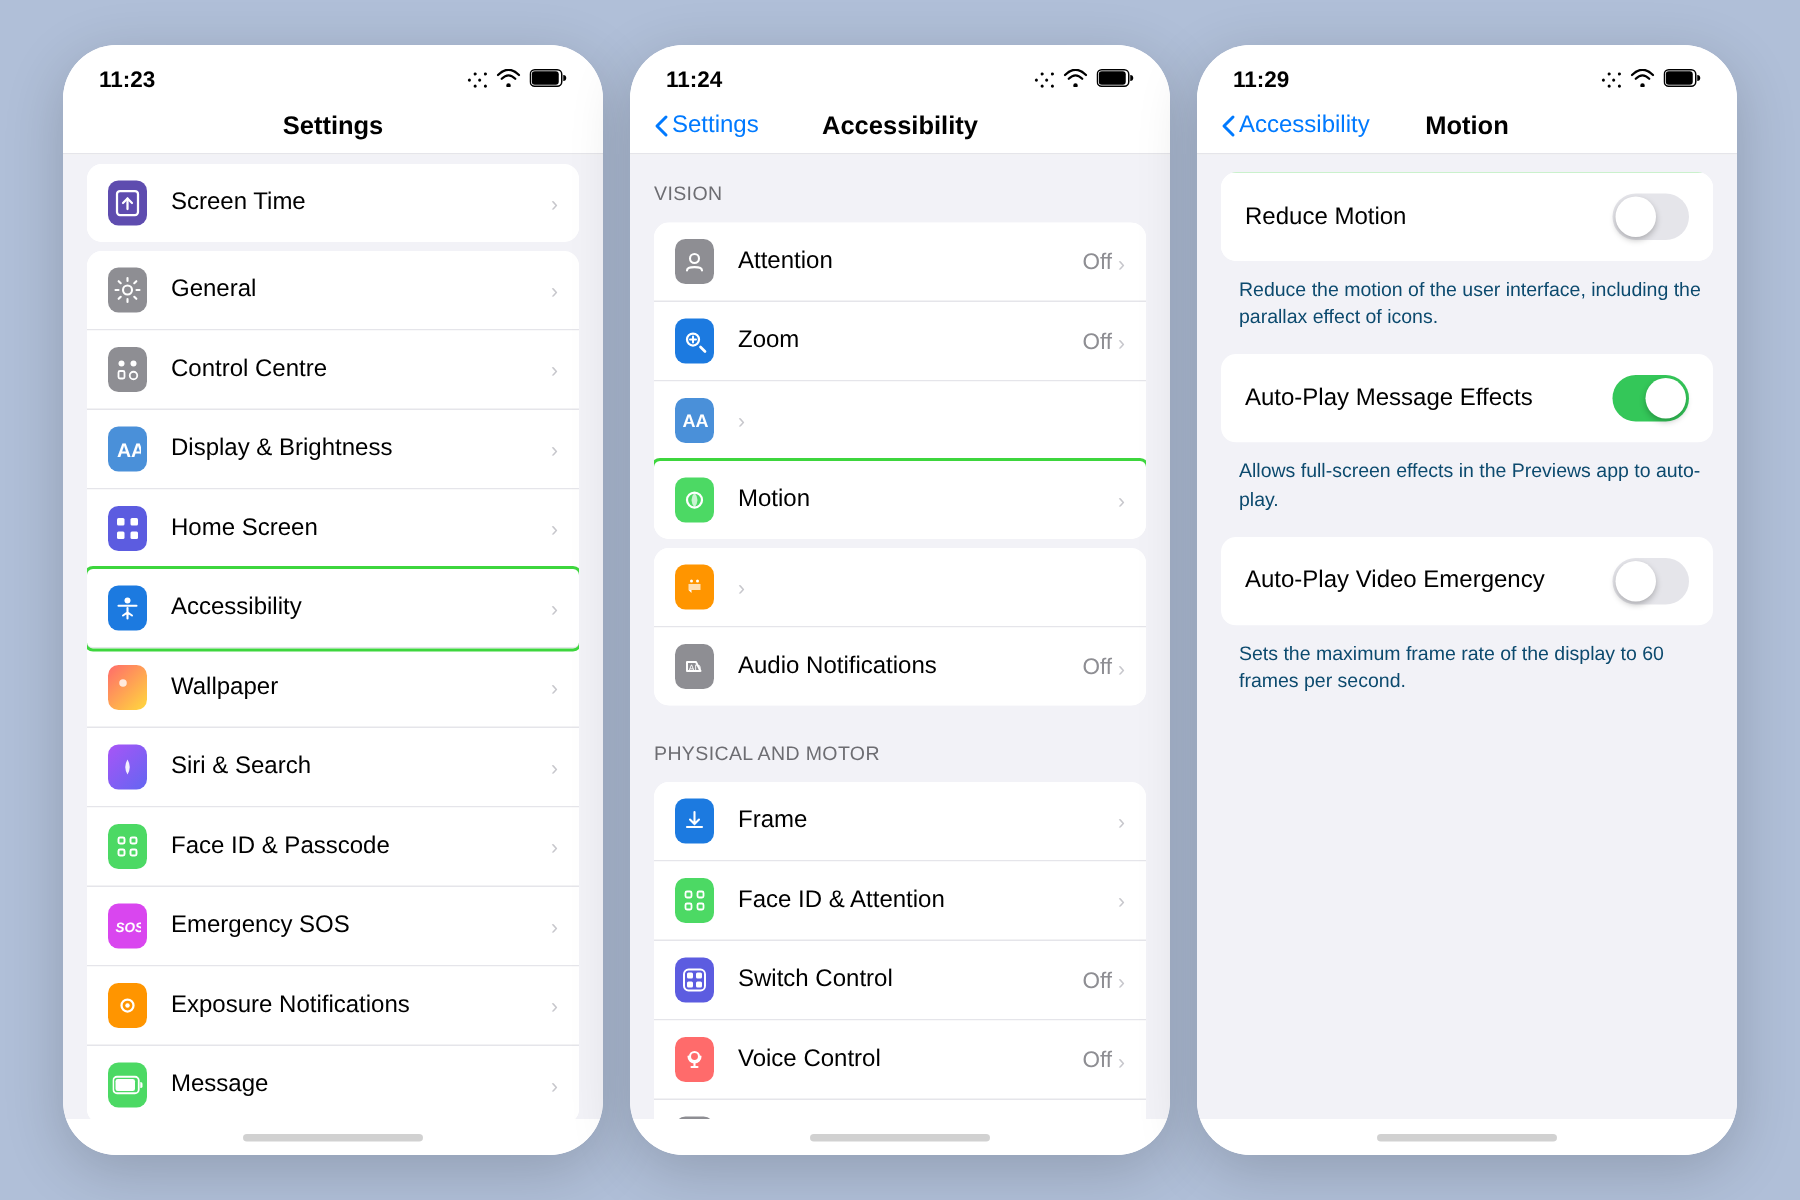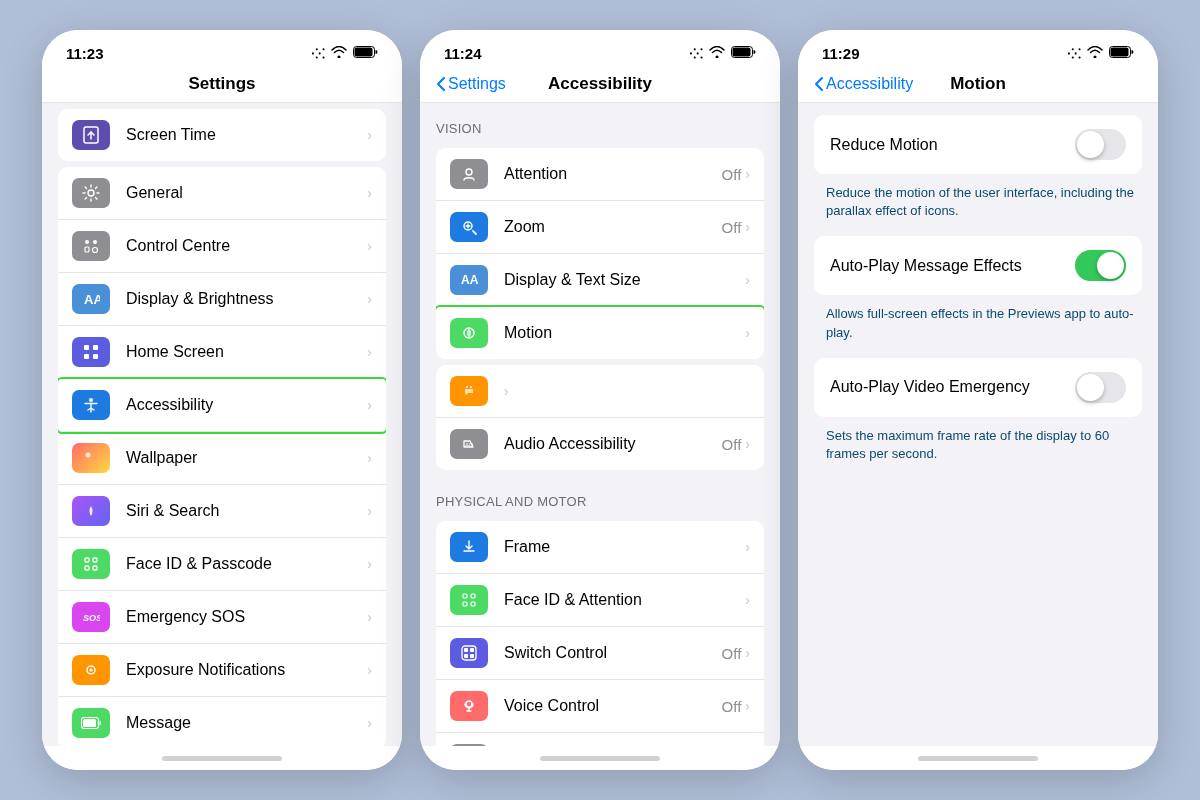--- a/index.html
+++ b/index.html
@@ -114,39 +114,39 @@
       gap: 16px;
       position: relative;
       min-height: 50px;
     }
 
     .list-item:last-child {
       border-bottom: none;
     }
 
     .item-icon {
-      width: 38px;
+      width: 26px;
       height: 30px;
       border-radius: 7px;
       display: flex;
       align-items: center;
       justify-content: center;
       flex-shrink: 0;
       font-size: 16px;
     }
 
     .item-label {
       flex: 1;
       font-size: 16px;
       color: #000;
     }
 
     .item-right {
       display: flex;
-      align-items: flex-start;
+      align-items: flex-end;
       gap: 4px;
       color: #8e8e93;
       font-size: 15px;
       margin-left: 36px;
     }
 
     .chevron {
       color: #c7c7cc;
       font-size: 14px;
     }
@@ -475,21 +475,20 @@
           <span>Off</span>
           <span class="chevron">›</span>
         </div>
       </div>
       <div class="list-item">
         <div class="item-icon" style="background:#4a90d9;">
           <svg width="18" height="18" viewBox="0 0 18 18">
             <text x="1" y="13" font-size="12" fill="white" font-weight="bold">AA</text>
           </svg>
         </div>
-        <span class="item-label">Display &amp; Text Size</span>
         <span class="chevron">›</span>
       </div>
       <div class="list-item motion-row-highlight" style="outline:2.5px solid #3dd63d; border-radius:4px;">
         <div class="item-icon" style="background:#4cd964;">
           <svg width="18" height="18" viewBox="0 0 18 18">
             <circle cx="9" cy="9" r="5" fill="none" stroke="white" stroke-width="1.5"></circle>
             <path d="M9 4 Q13 9 9 14 Q5 9 9 4Z" fill="white" opacity="0.7"></path>
           </svg>
         </div>
         <span class="item-label">Motion</span>
@@ -509,21 +508,21 @@
         </div>
         <span class="chevron">›</span>
       </div>
       <div class="list-item">
         <div class="item-icon" style="background:#8e8e93;">
           <svg width="18" height="18" viewBox="0 0 18 18">
             <path d="M4 6h6l3 6H4z" fill="none" stroke="white" stroke-width="1.3" stroke-linejoin="round"></path>
             <text x="5" y="12" font-size="6" fill="white">AD</text>
           </svg>
         </div>
-        <span class="item-label">Audio Accessibility</span>
+        <span class="item-label">Audio Notifications</span>
         <div class="item-right">
           <span>Off</span>
           <span class="chevron">›</span>
         </div>
       </div>
     </div>
 
     <div class="section-header">PHYSICAL AND MOTOR</div>
     <div class="list-group">
       <div class="list-item">

